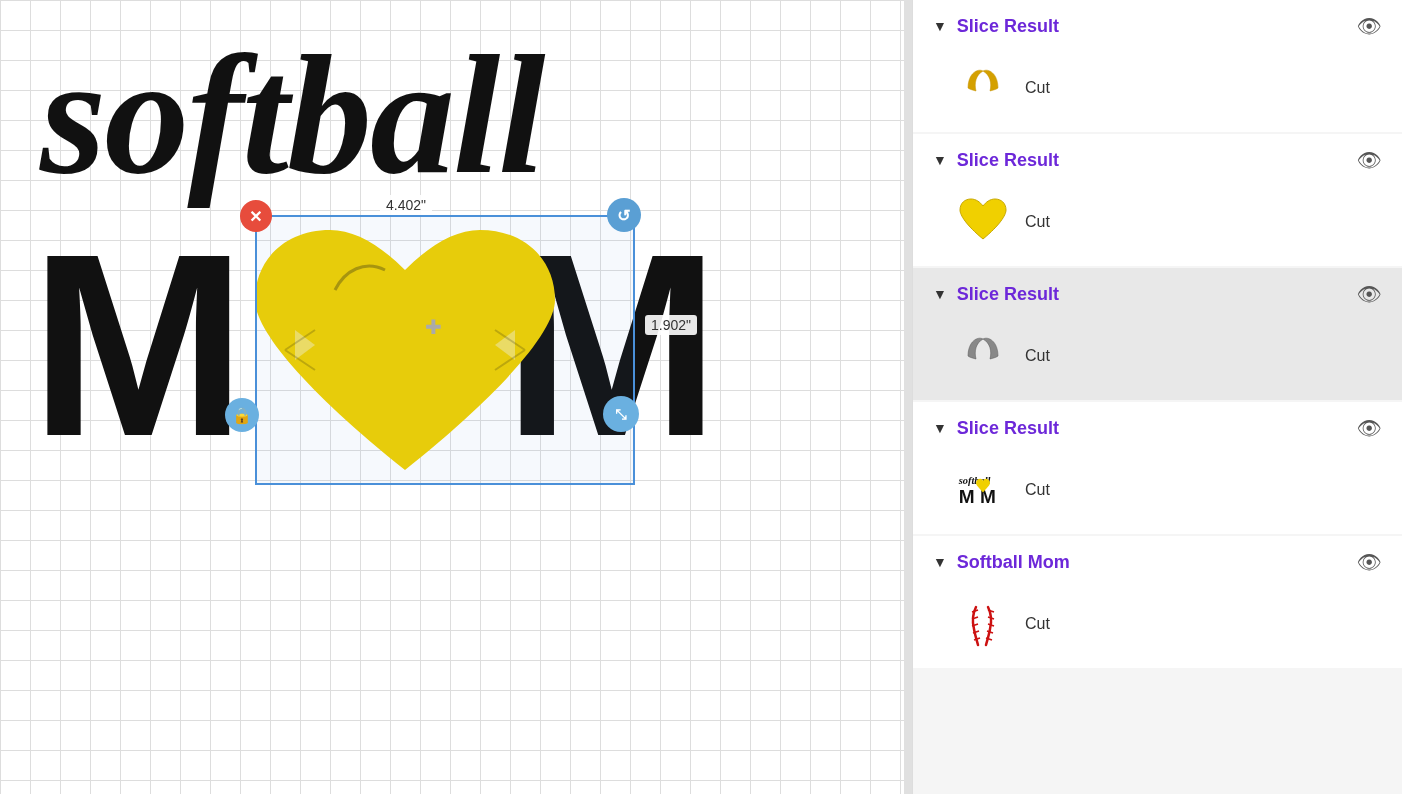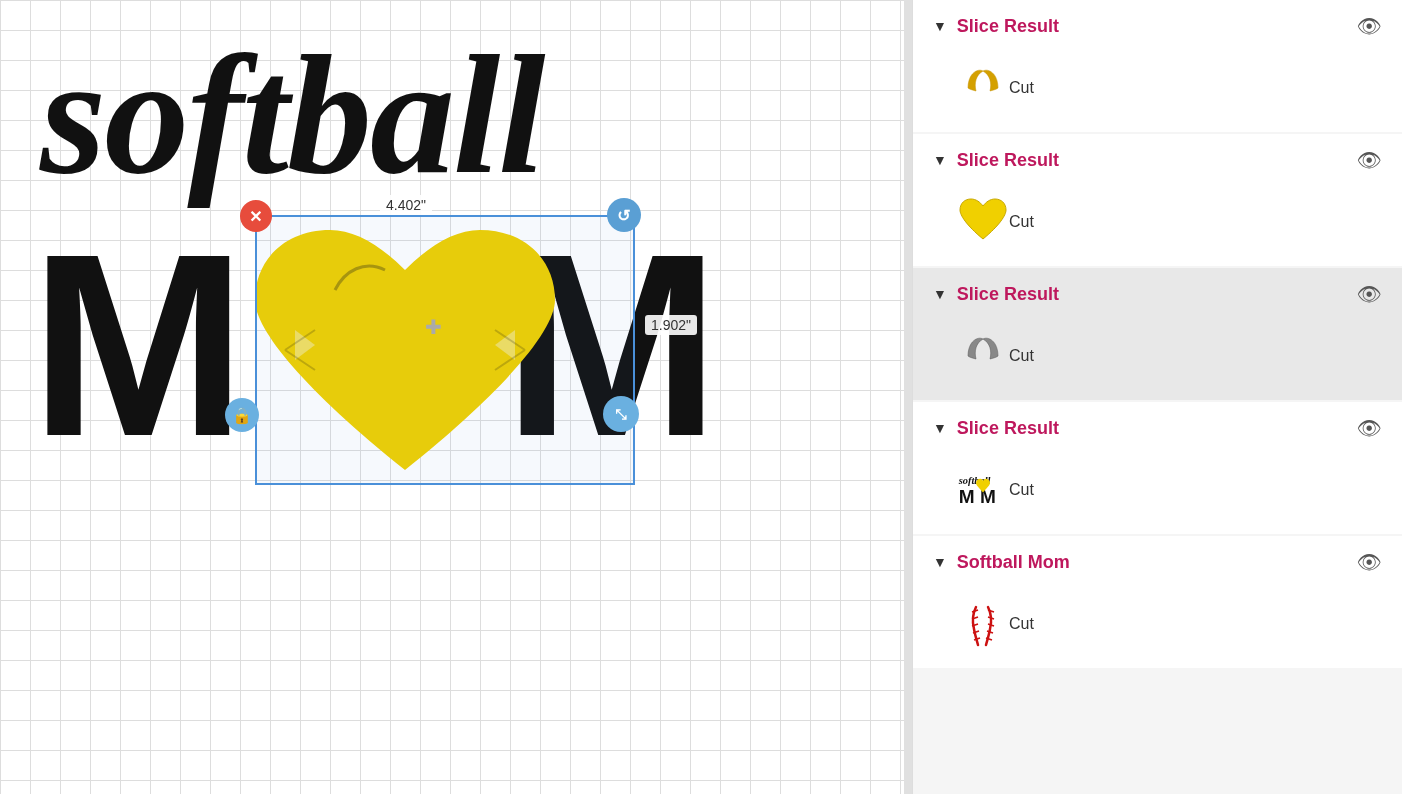--- a/index.html
+++ b/index.html
@@ -71,33 +71,34 @@
     }
 
     .chevron-icon {
       font-size: 14px;
       color: #333;
     }
 
     .slice-title {
       font-size: 18px;
       font-weight: 600;
-      color: #be185d;
+      color: #6d28d9;
     }
 
     .eye-icon {
       font-size: 20px;
       color: #555;
       cursor: pointer;
     }
 
     .slice-content {
       display: flex;
       align-items: center;
       padding: 10px 20px 18px 44px;
+      gap: 16px;
     }
 
     .slice-thumbnail {
       width: 52px;
       height: 52px;
       display: flex;
       align-items: center;
       justify-content: center;
     }
 

